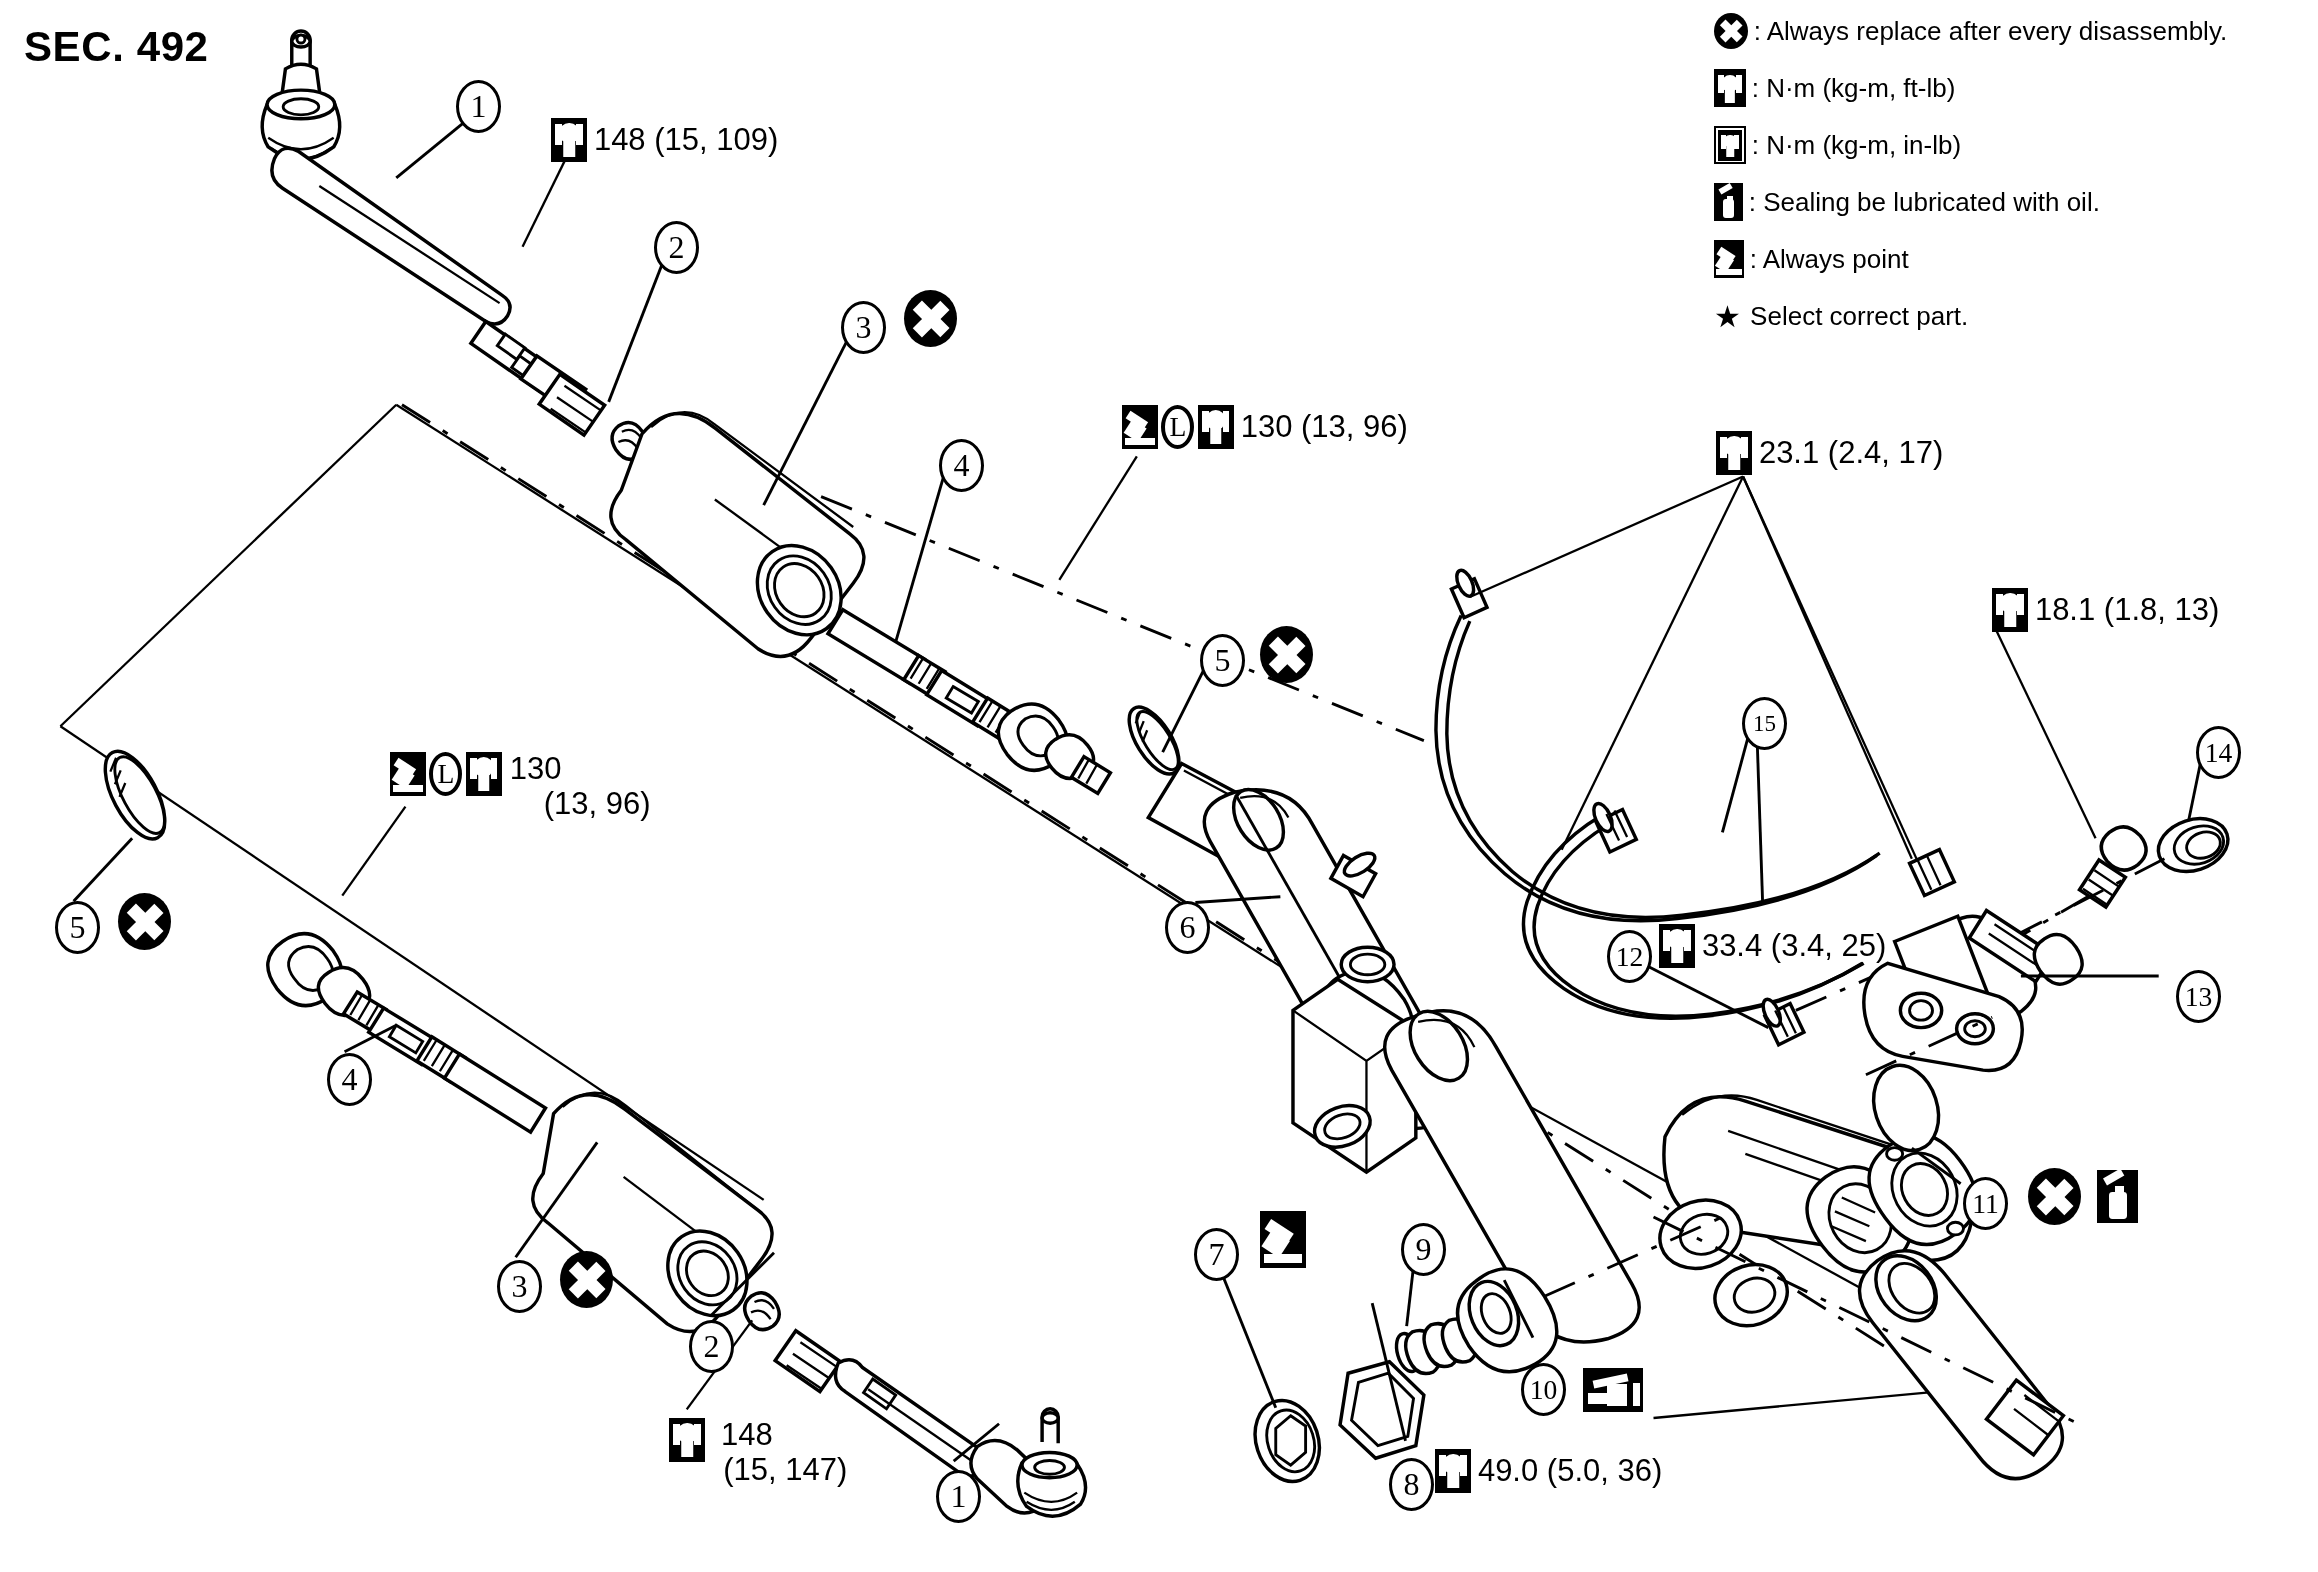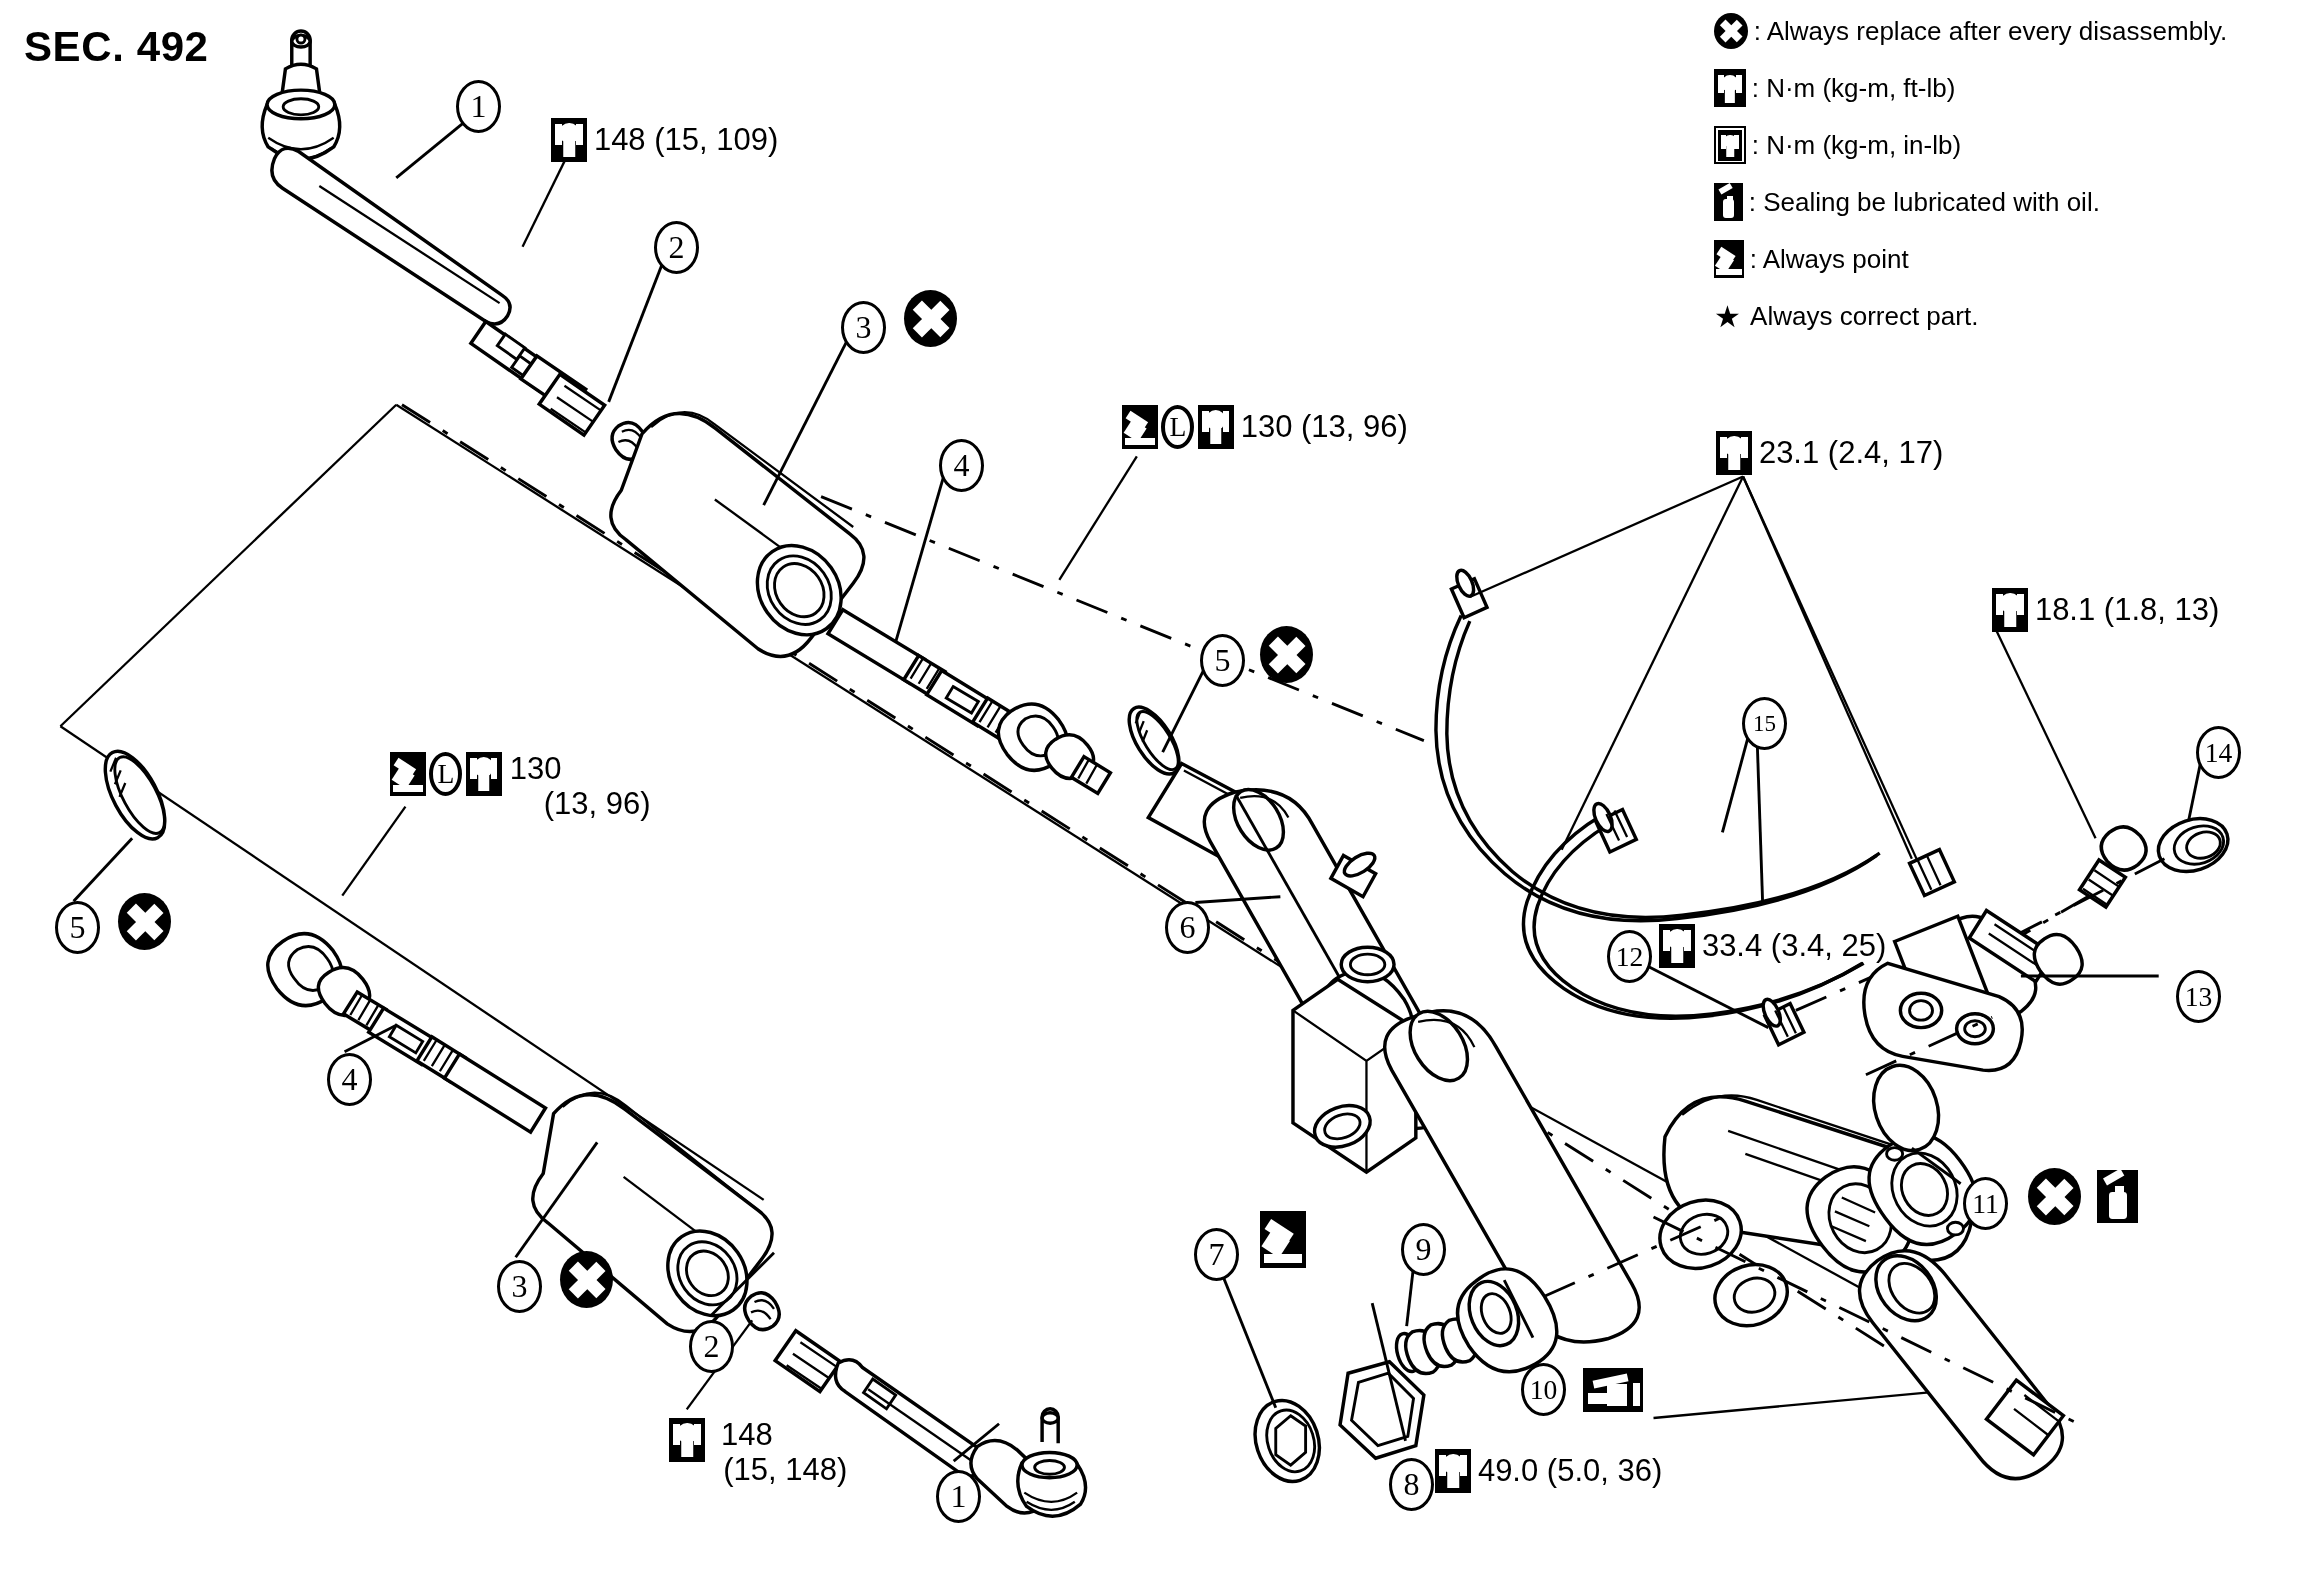--- a/index.html
+++ b/index.html
@@ -350,21 +350,21 @@
       <span class="ico ico-sq" style="width:30px;height:38px;">
         <span style="position:absolute;left:18%;top:14%;width:56%;height:8.6px;background:#fff;transform:rotate(33deg);transform-origin:left center;"></span>
         <span style="position:absolute;left:16%;top:30%;width:44%;height:15px;background:#fff;transform:rotate(33deg);transform-origin:left center;"></span>
         <span style="position:absolute;left:8%;bottom:9%;width:84%;height:6.3px;background:#fff;"></span>
       </span>
       <span class="legend-text">: Always point</span>
     </div>
 
     <div class="legend-row">
       <span class="star">★</span>
-      <span class="legend-text" style="margin-left:9.2px;">Always correct part.</span>
+      <span class="legend-text" style="margin-left:9.2px;">Select correct part.</span>
     </div>
 
   </div>
 
   <div class="bub" style="left:456px;top:80px;width:45px;height:53px;">
       <span>1</span>
     </div>
   <div class="bub" style="left:654px;top:221px;width:45px;height:53px;">
       <span>2</span>
     </div>
@@ -510,21 +510,21 @@
 
   <div class="lbl" style="left:669px;top:1418px;align-items:flex-start;">
     <span class="ico ico-sq" style="width:36px;height:44px;">
       <span style="position:absolute;left:50%;top:12%;width:19.5px;height:19.5px;background:#fff;border-radius:50%;transform:translateX(-50%);"></span>
       <span style="position:absolute;left:50%;top:25%;width:11.5px;height:64%;background:#fff;transform:translateX(-50%);"></span>
       <span style="position:absolute;left:12%;top:14%;width:6.9px;height:48%;background:#fff;"></span>
       <span style="position:absolute;right:12%;top:14%;width:6.9px;height:48%;background:#fff;"></span>
     </span>
     <span style="display:inline-block;margin-left:8px;">
       <span class="lbl-txt2" style="display:block;margin-left:8px;">148</span>
-      <span class="lbl-txt2" style="display:block;margin-left:10.3px;">(15, 148)</span>
+      <span class="lbl-txt2" style="display:block;margin-left:10.3px;">(15, 147)</span>
     </span>
   </div>
 
   <div class="lbl" style="left:1716px;top:431px;">
     <span class="ico ico-sq" style="width:36px;height:44px;">
       <span style="position:absolute;left:50%;top:12%;width:19.5px;height:19.5px;background:#fff;border-radius:50%;transform:translateX(-50%);"></span>
       <span style="position:absolute;left:50%;top:25%;width:11.5px;height:64%;background:#fff;transform:translateX(-50%);"></span>
       <span style="position:absolute;left:12%;top:14%;width:6.9px;height:48%;background:#fff;"></span>
       <span style="position:absolute;right:12%;top:14%;width:6.9px;height:48%;background:#fff;"></span>
     </span>

